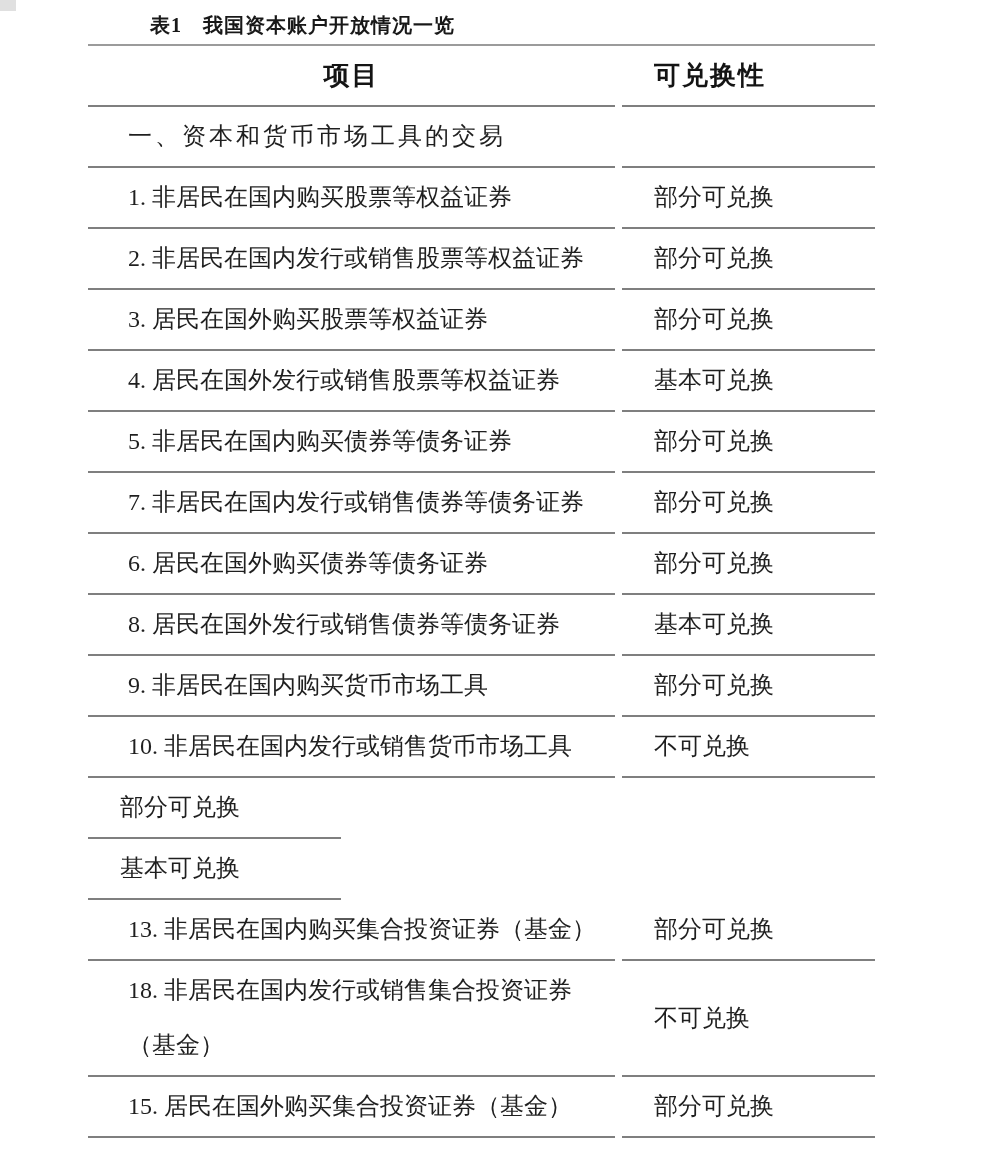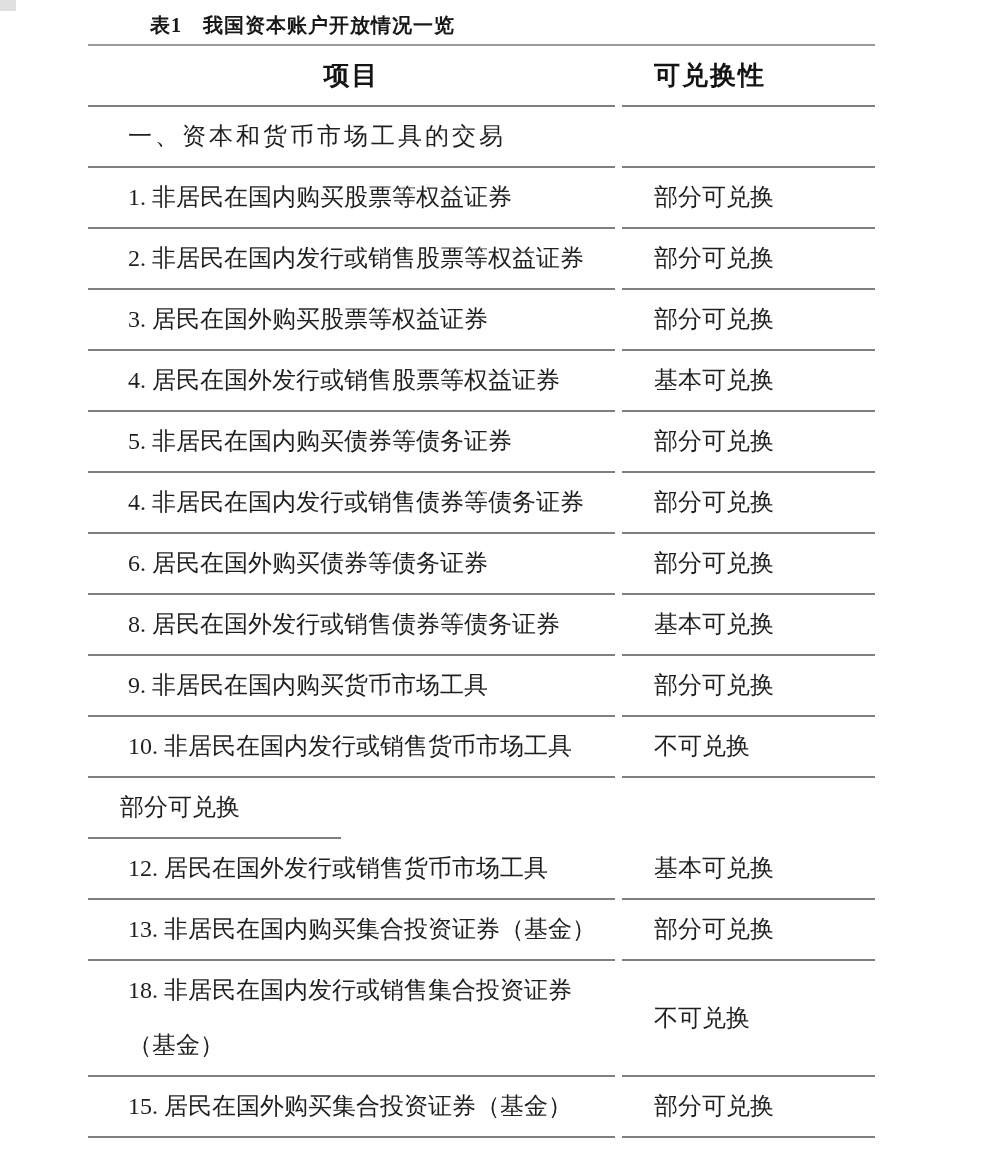--- a/index.html
+++ b/index.html
@@ -110,21 +110,21 @@
     </div>
     <div class="row">
       <div class="cell cell-item">4. 居民在国外发行或销售股票等权益证券</div>
       <div class="cell cell-conv">基本可兑换</div>
     </div>
     <div class="row">
       <div class="cell cell-item">5. 非居民在国内购买债券等债务证券</div>
       <div class="cell cell-conv">部分可兑换</div>
     </div>
     <div class="row">
-      <div class="cell cell-item">4. 非居民在国内发行或销售债券等债务证券</div>
+      <div class="cell cell-item">7. 非居民在国内发行或销售债券等债务证券</div>
       <div class="cell cell-conv">部分可兑换</div>
     </div>
     <div class="row">
       <div class="cell cell-item">6. 居民在国外购买债券等债务证券</div>
       <div class="cell cell-conv">部分可兑换</div>
     </div>
     <div class="row">
       <div class="cell cell-item">8. 居民在国外发行或销售债券等债务证券</div>
       <div class="cell cell-conv">基本可兑换</div>
     </div>
@@ -133,21 +133,20 @@
       <div class="cell cell-conv">部分可兑换</div>
     </div>
     <div class="row">
       <div class="cell cell-item">10. 非居民在国内发行或销售货币市场工具</div>
       <div class="cell cell-conv">不可兑换</div>
     </div>
     <div class="row">
       <div class="cell cell-conv">部分可兑换</div>
     </div>
     <div class="row">
-      <div class="cell cell-item">12. 居民在国外发行或销售货币市场工具</div>
       <div class="cell cell-conv">基本可兑换</div>
     </div>
     <div class="row">
       <div class="cell cell-item">13. 非居民在国内购买集合投资证券（基金）</div>
       <div class="cell cell-conv">部分可兑换</div>
     </div>
     <div class="row">
       <div class="cell cell-item">18. 非居民在国内发行或销售集合投资证券（基金）</div>
       <div class="cell cell-conv">不可兑换</div>
     </div>

